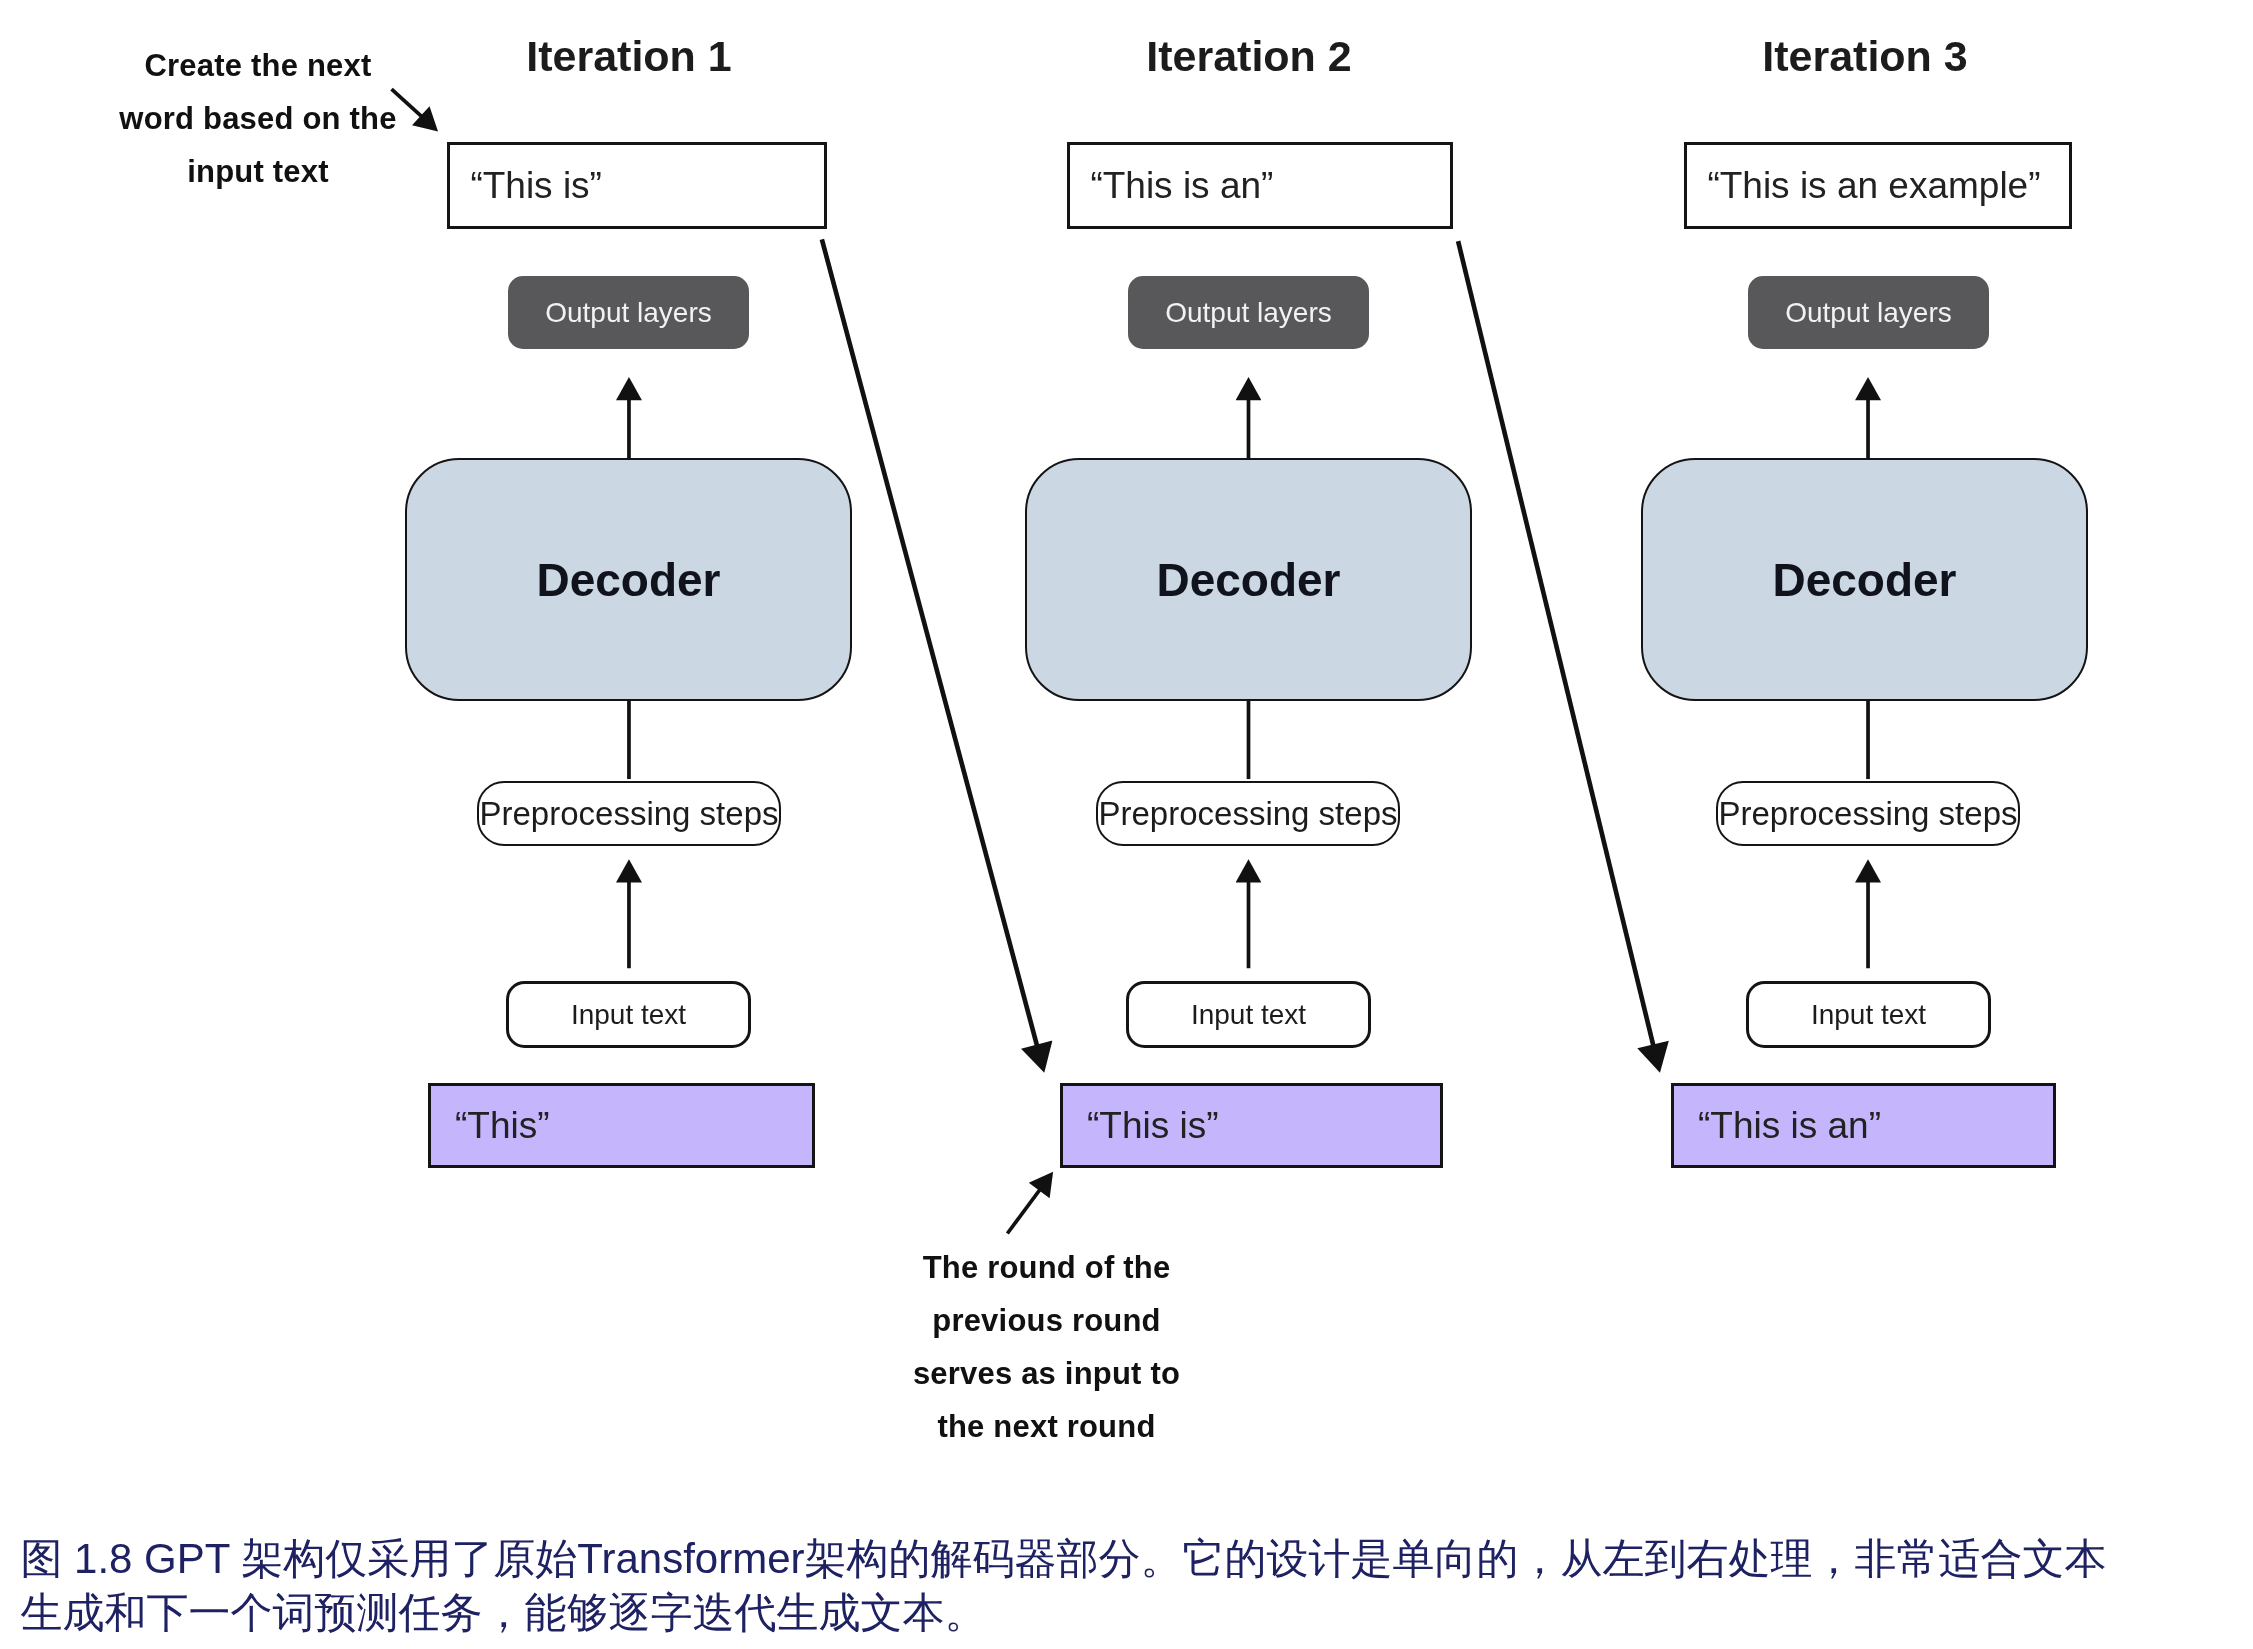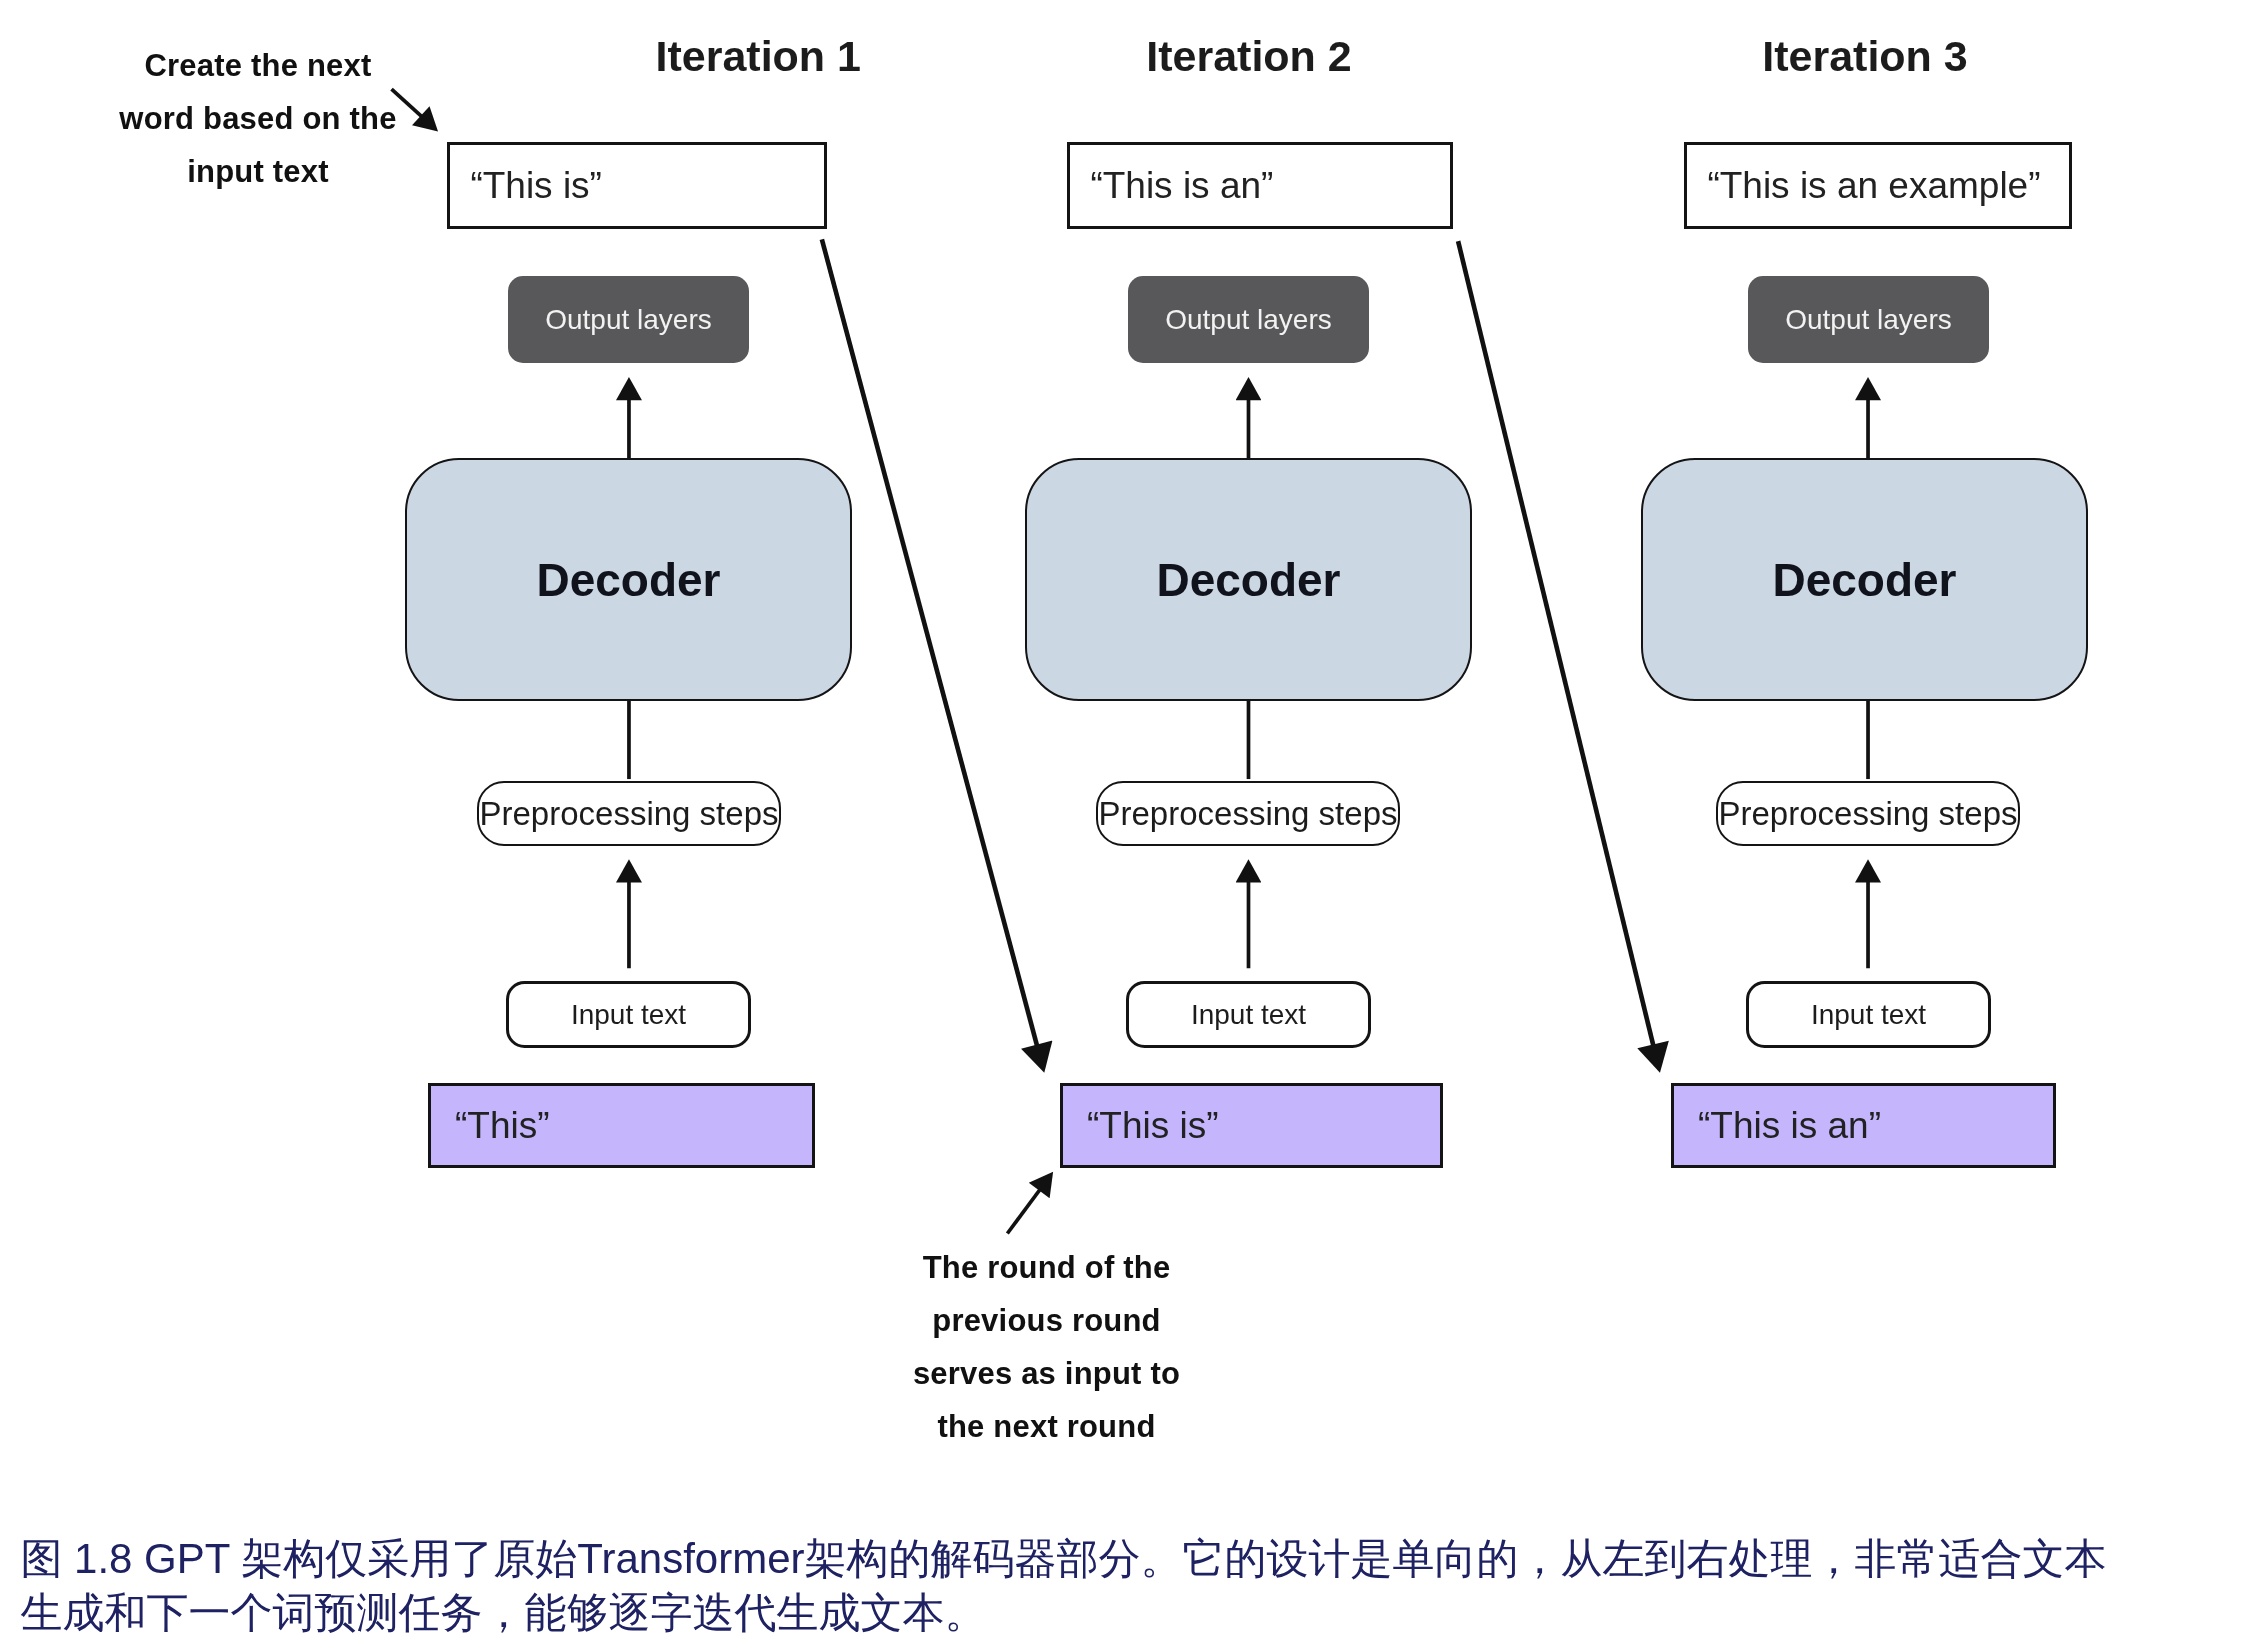--- a/index.html
+++ b/index.html
@@ -24,21 +24,21 @@
     font-size:37px;color:#222222;
   }
   .bottombox{
     position:absolute;top:1083px;height:85px;
     background:#c4b5fd;border:3.7px solid #141414;
     display:flex;align-items:center;
     padding-left:24px;box-sizing:border-box;
     font-size:37px;color:#222222;
   }
   .outlayers{
-    position:absolute;top:276px;width:241px;height:87px;
+    position:absolute;top:276px;width:241px;height:73px;
     border-radius:15px;
     display:flex;align-items:center;justify-content:center;
     font-size:28px;
   }
   .decoder{
     position:absolute;top:434px;width:447px;height:243px;
     border:2.8px solid #141414;border-radius:54px;
     display:flex;align-items:center;justify-content:center;
     font-size:46px;font-weight:bold;color:#10131c;
     box-sizing:border-box;
@@ -62,21 +62,21 @@
     text-align:center;color:#111111;
     letter-spacing:0.2px;
   }
   #note-top-left{left:82px;top:39px;width:352px;}
   #note-bottom{left:861px;top:1241px;width:371px;}
   .caption{
     position:absolute;left:20.4px;top:1532px;width:2226px;
     font-size:42px;line-height:54px;
   }
   
-  #h1{left:397px;text-align:right;} #tb1{left:447px;top:142px;width:380px;}
+  #h1{left:397px;} #tb1{left:447px;top:142px;width:380px;}
   #ol1{left:508px;} #dec1{left:405px;} #pp1{left:477px;} #in1{left:506px;}
   #bb1{left:428px;width:387px;}
   
   #h2{left:1017px;} #tb2{left:1067px;top:142px;width:386px;}
   #ol2{left:1128px;} #dec2{left:1025px;} #pp2{left:1096px;} #in2{left:1126px;}
   #bb2{left:1060px;width:383px;}
   
   #h3{left:1633px;} #tb3{left:1684px;top:142px;width:388px;}
   #ol3{left:1748px;} #dec3{left:1641px;} #pp3{left:1716px;} #in3{left:1746px;}
   #bb3{left:1671px;width:385px;}

